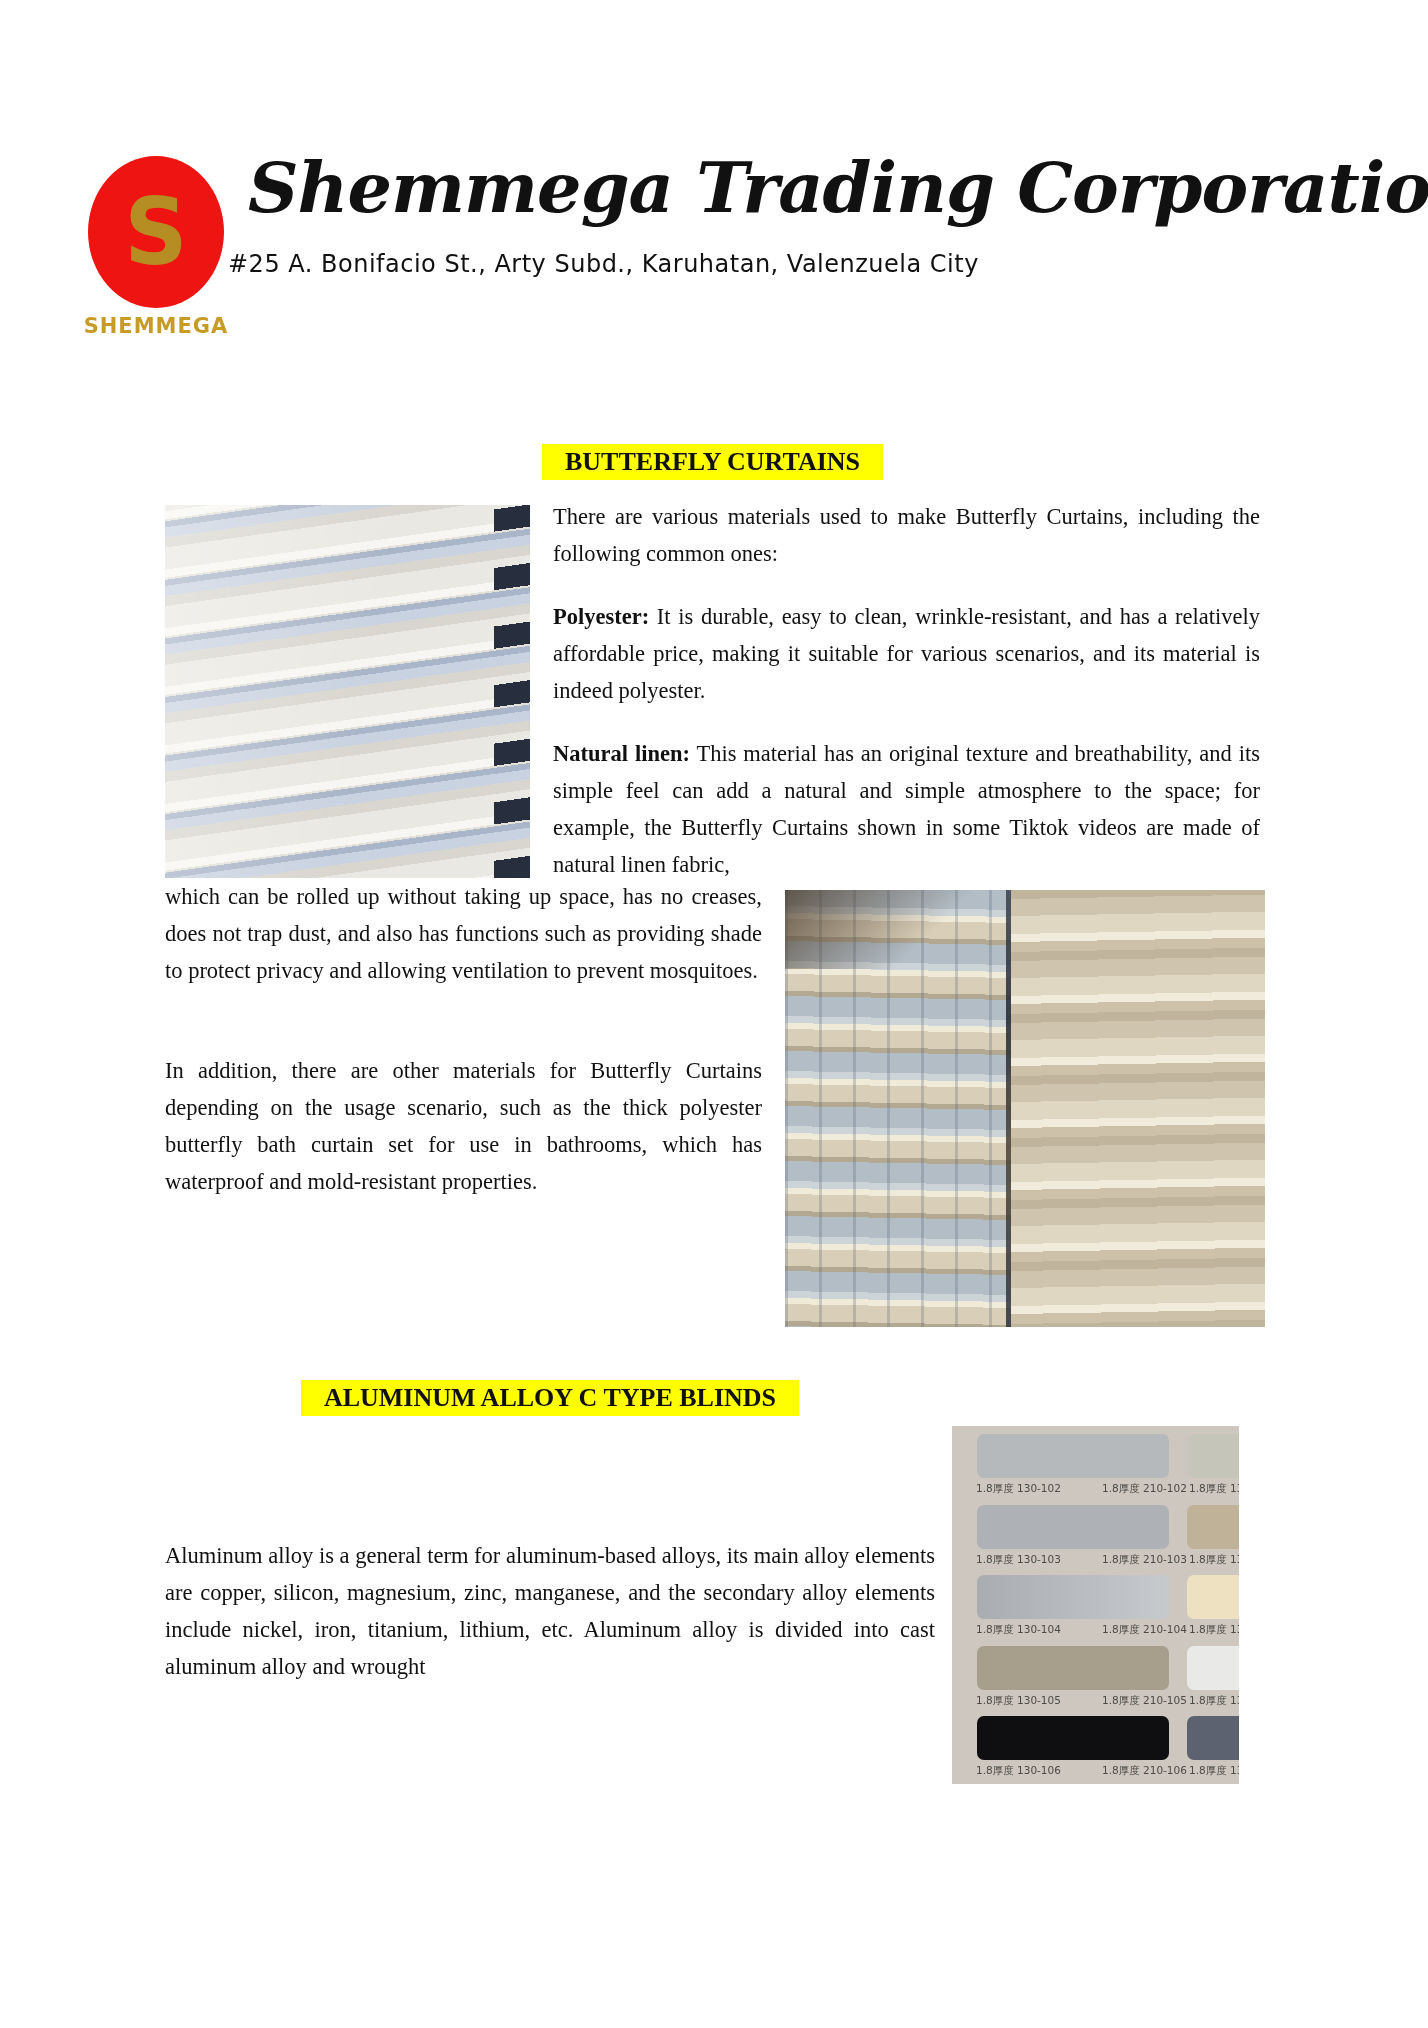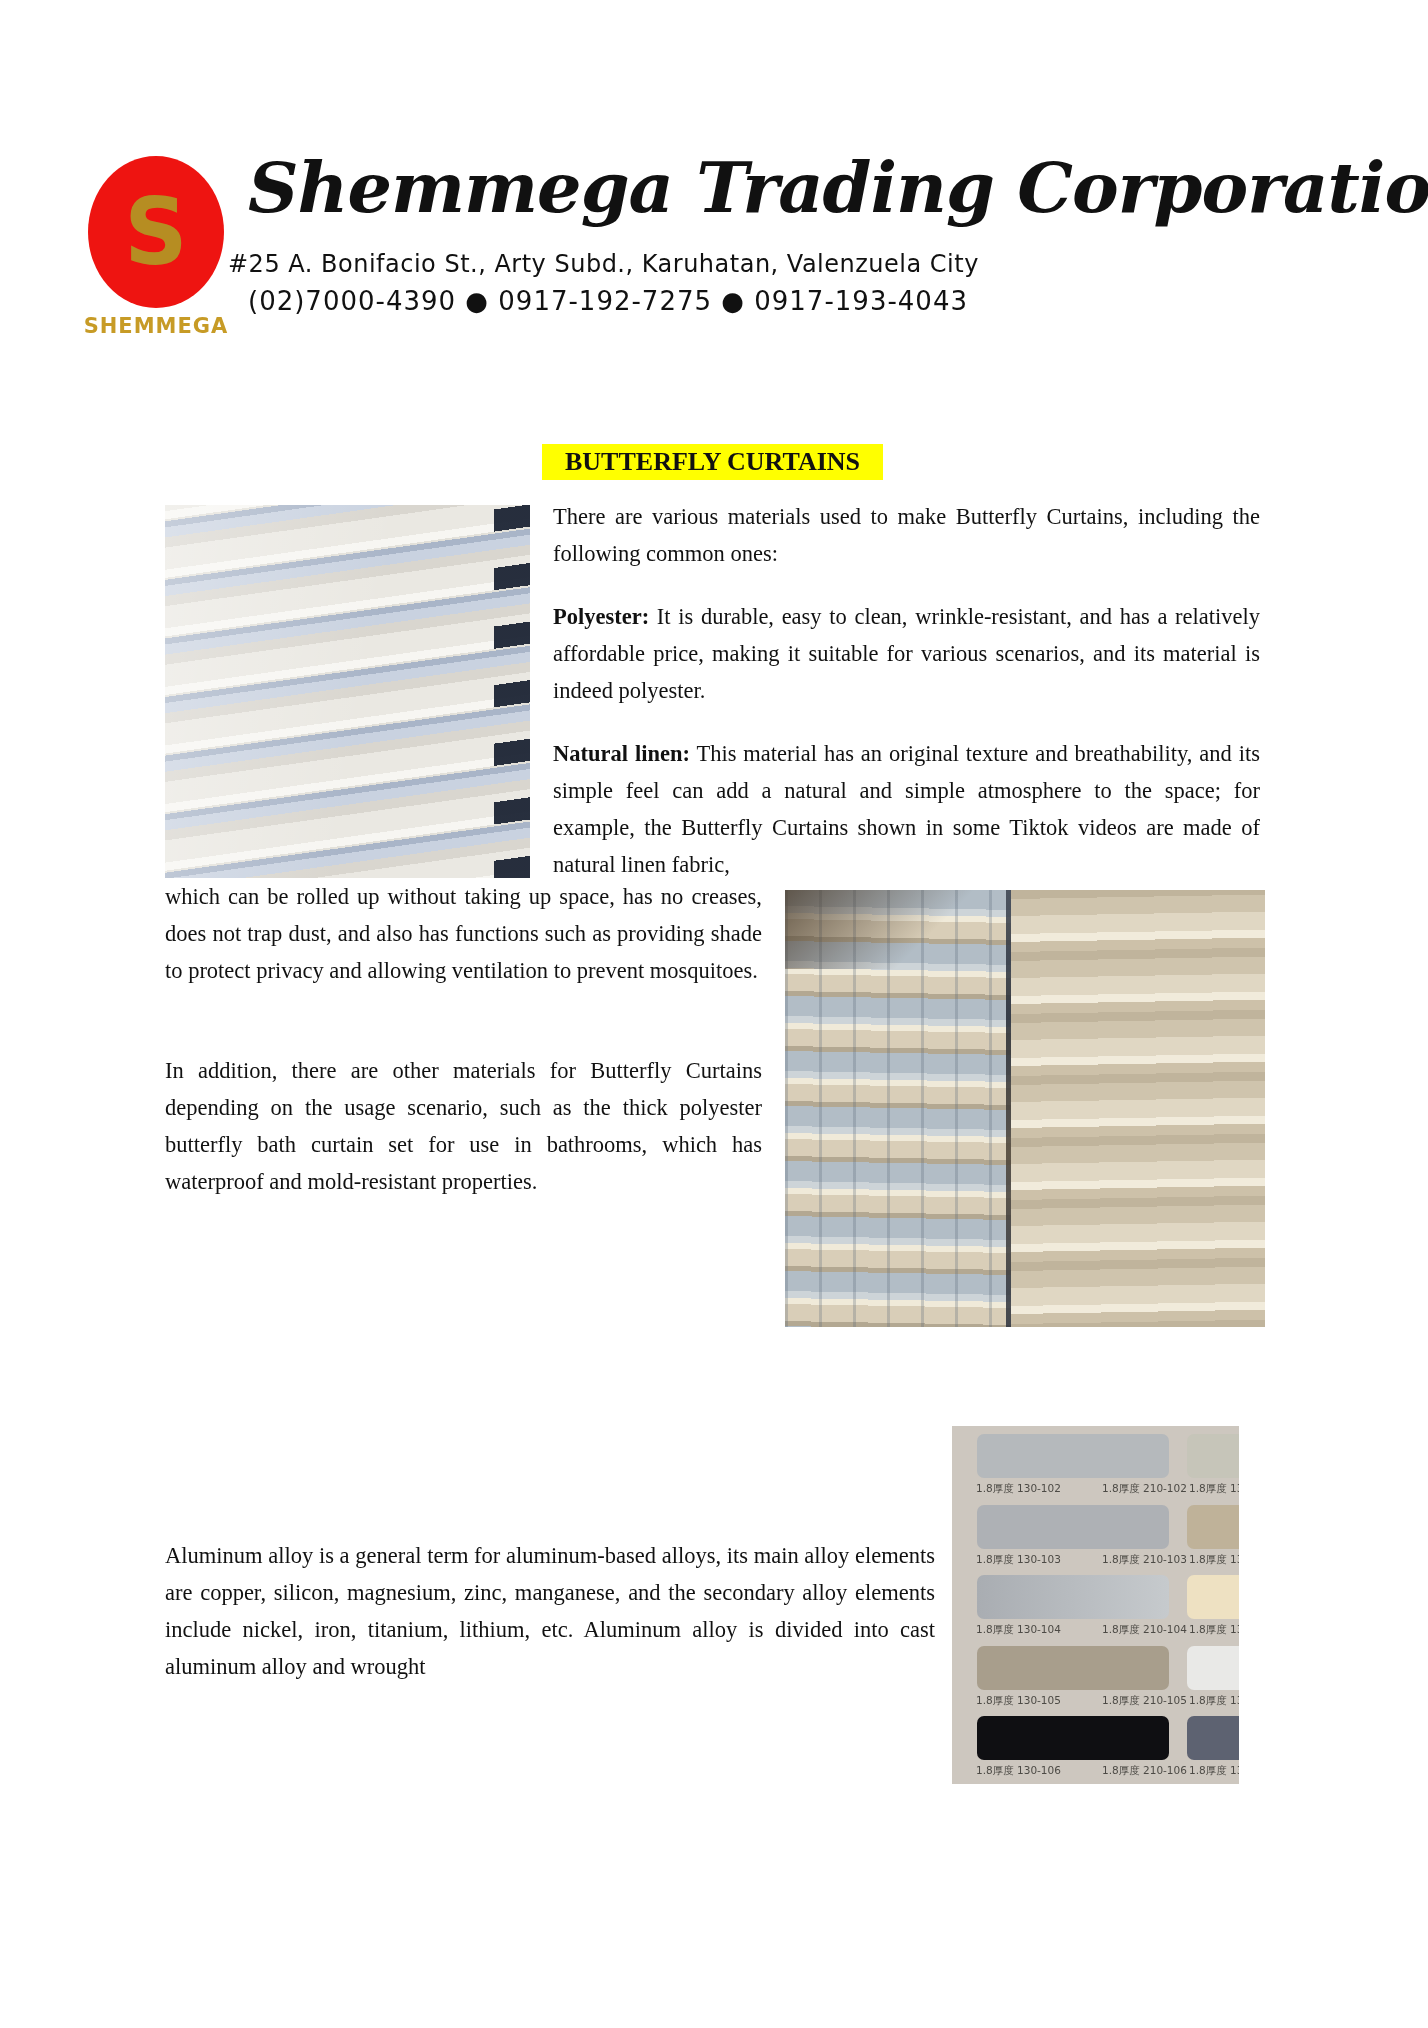--- a/index.html
+++ b/index.html
@@ -79,21 +79,20 @@
 <body>
 
 <div class="page">
 
   <div class="logo-circle" style="background: rgb(238, 20, 17);">
     <span class="logo-s" style="color: rgb(182, 141, 34);">S</span>
   </div>
   <div class="brand-word" style="color: rgb(199, 155, 38);">SHEMMEGA</div>
   <div class="company-title">Shemmega Trading Corporation</div>
   <div class="addr-line">#25 A. Bonifacio St., Arty Subd., Karuhatan, Valenzuela City</div>
-  <div class="phone-line">(02)7000-4390 ● 0917-192-7275 ● 0917-193-4043</div>
 
   <div class="h-wrap h1-wrap">
     <span style="background: rgb(255, 255, 0);">BUTTERFLY CURTAINS</span>
   </div>
 
   <div class="photo1">
     <div class="sheen"></div>
     <div class="edge"></div>
   </div>
 
@@ -111,20 +110,23 @@
 
   <div class="photo2">
     <div class="win"></div>
     <div class="divider"></div>
     <div class="fold"></div>
     <div class="corner"></div>
   </div>
 
   <div class="para col-left" style="top:1052px;">In addition, there are other materials for Butterfly Curtains depending on the usage scenario, such as the thick polyester butterfly bath curtain set for use in bathrooms, which has waterproof and mold-resistant properties.</div>
 
+  <div class="h-wrap h2-wrap">
+    <span style="background: rgb(255, 255, 0);">ALUMINUM ALLOY C TYPE BLINDS</span>
+  </div>
 
 
   <div class="para col-alum" style="top:1537px;">Aluminum alloy is a general term for aluminum-based alloys, its main alloy elements are copper, silicon, magnesium, zinc, manganese, and the secondary alloy elements include nickel, iron, titanium, lithium, etc. Aluminum alloy is divided into cast aluminum alloy and wrought</div>
 
   <div class="swatches" style="background: rgb(205, 199, 191);">
       <div class="swatch-row" style="top: 8px;">
     <div class="swatch-main" style="background: rgb(181, 185, 188);"></div>
     <div class="swatch-partial" style="background: rgb(198, 197, 185);"></div>
     <div class="swatch-labels">
       <span class="l1">1.8厚度 130-102</span>

